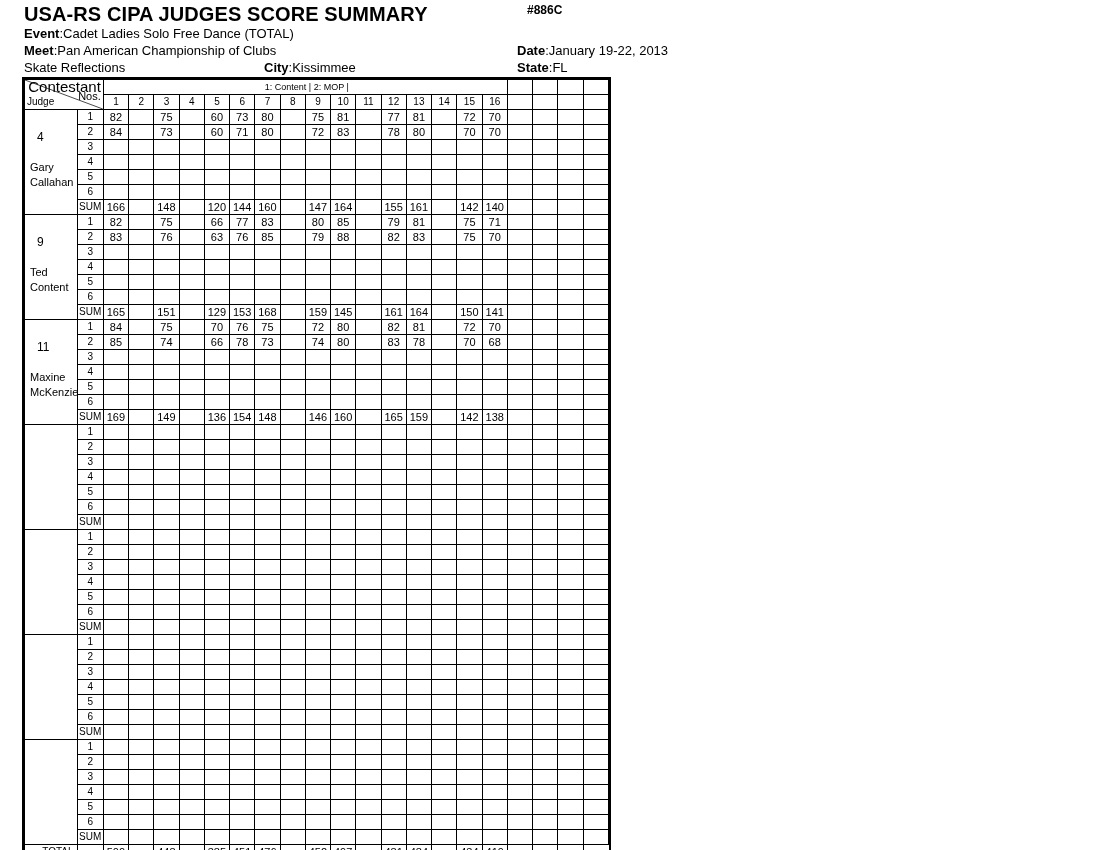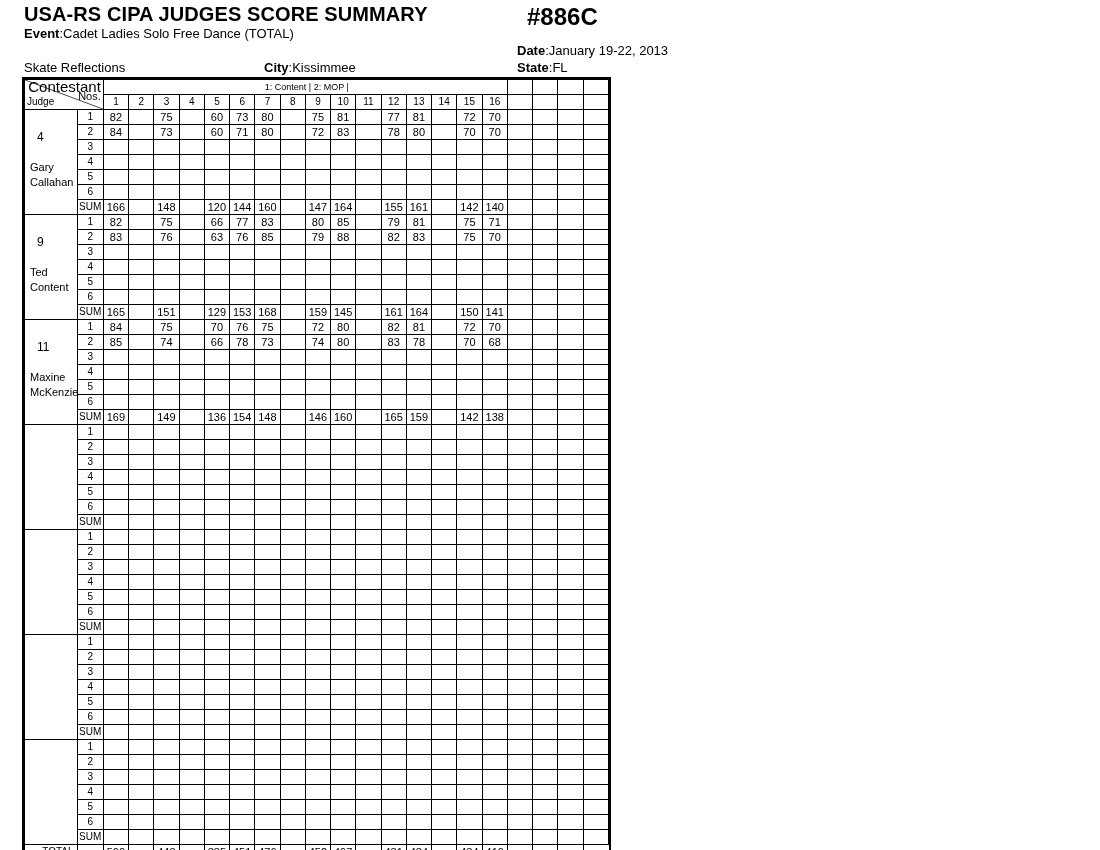--- a/index.html
+++ b/index.html
@@ -33,21 +33,21 @@
     top: 3px;
     font-size: 20px;
     font-weight: bold;
     letter-spacing: 0.1px;
     white-space: nowrap;
   }
   .doc-code {
     position: absolute;
     left: 527px;
     top: 3px;
-    font-size: 24px;
+    font-size: 12px;
     font-weight: bold;
     white-space: nowrap;
   }
 
   .meta {
     position: absolute;
     left: 24px;
     top: 26px;
     width: 1060px;
     font-size: 13px;
@@ -186,20 +186,21 @@
 <div class="header">
   <div class="title-row">
     <div class="doc-title">USA-RS CIPA JUDGES SCORE SUMMARY</div>
     <div class="doc-code">#886C</div>
   </div>
   <div class="meta">
     <div class="meta-line">
       <span class="meta-left"><span class="lbl">Event</span>:<span>Cadet Ladies Solo Free Dance  (TOTAL)</span></span>
     </div>
     <div class="meta-line">
+      <span class="meta-left"><span class="lbl">Meet</span>:<span>Pan American Championship of Clubs</span></span>
       <span class="meta-right"><span class="lbl">Date</span>:<span>January 19-22, 2013</span></span>
     </div>
     <div class="meta-line">
       <span class="meta-left">Skate Reflections</span>
       <span class="meta-mid"><span class="lbl">City</span>:<span>Kissimmee</span></span>
       <span class="meta-right"><span class="lbl">State</span>:<span>FL</span></span>
     </div>
   </div>
 </div>
 

